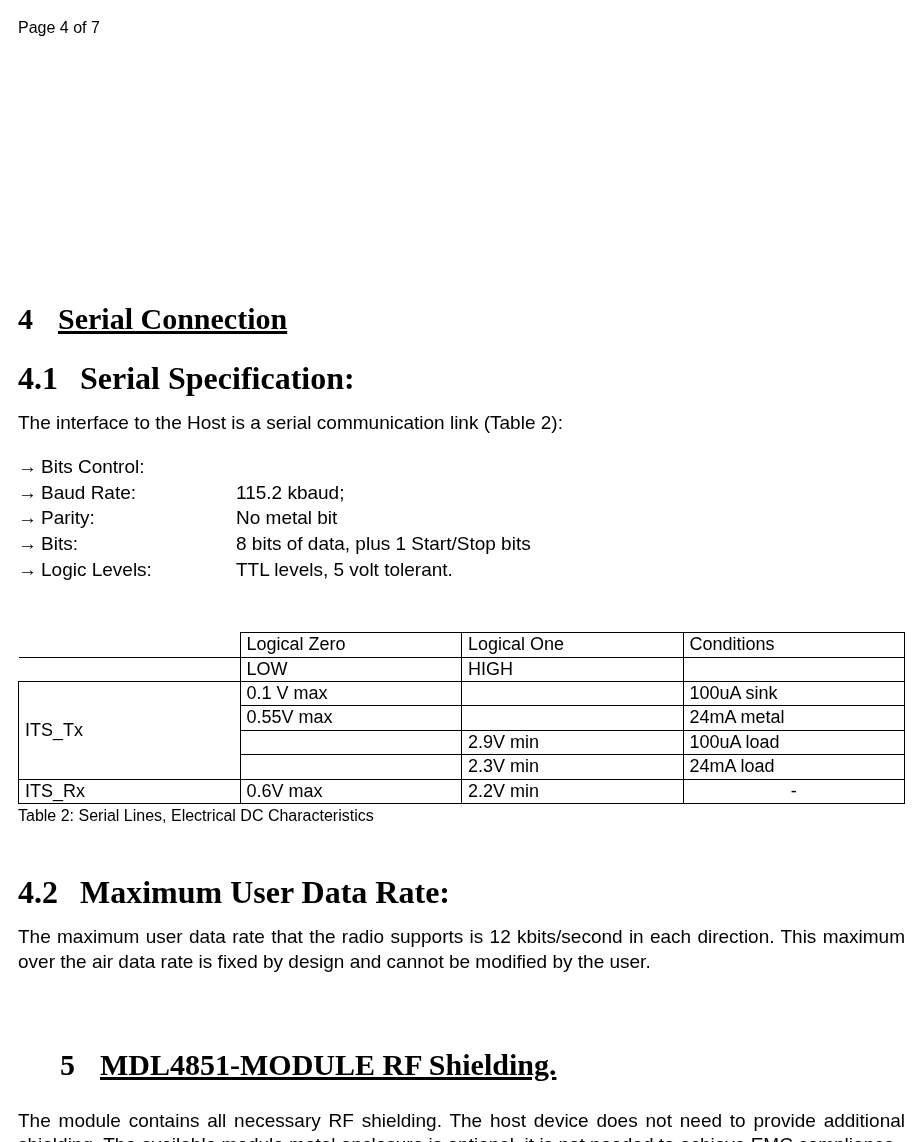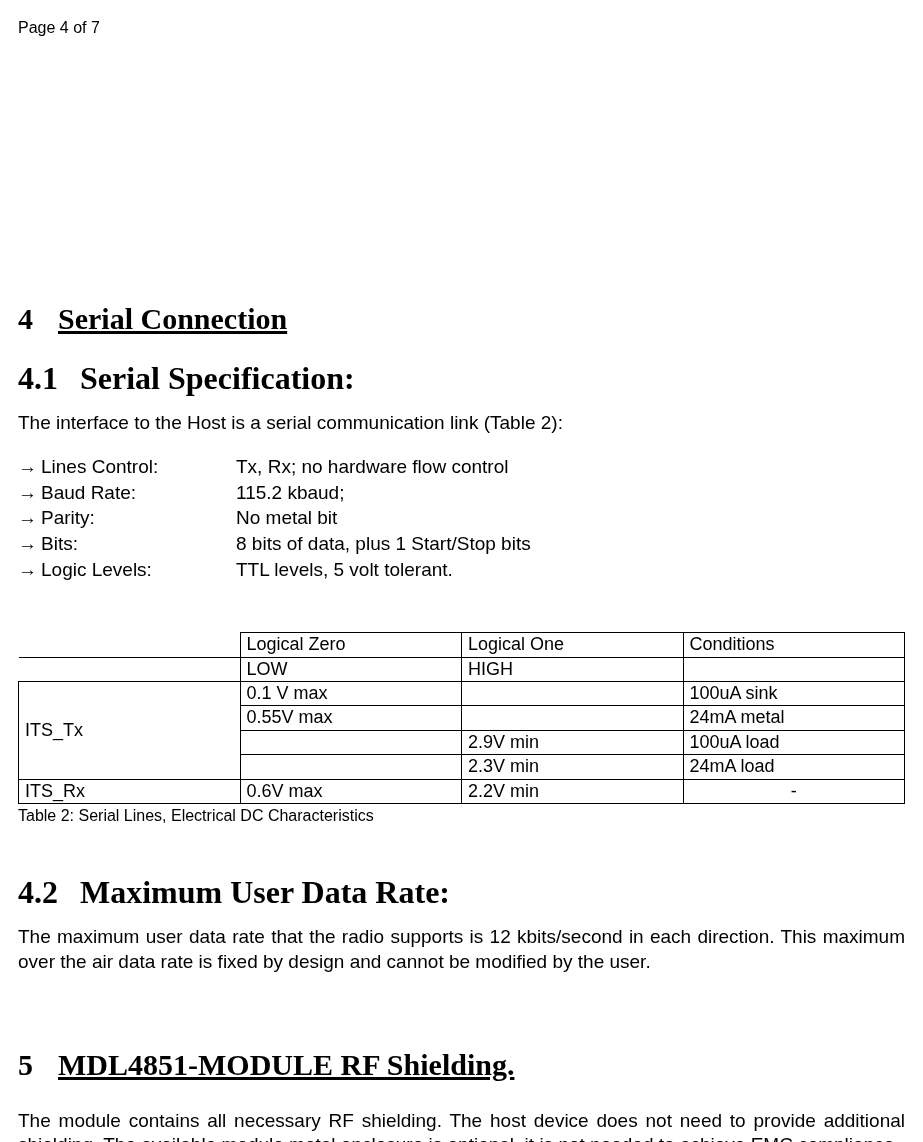--- a/index.html
+++ b/index.html
@@ -79,42 +79,42 @@
     .center { text-align: center; }
     .table-caption {
       font-size: 16px;
       margin-bottom: 45px;
     }
     .section-gap {
       margin-bottom: 70px;
     }
     .big-gap {
       margin-top: 70px;
+      margin-left: 42px;
     }
   </style>
 </head>
 <body>
 
 <div class="page-header">Page 4 of 7</div>
 
 <h1>
   <span class="num">4</span><span>Serial Connection</span>
 </h1>
 
 <h2>
   <span class="num">4.1</span><span>Serial Specification:</span>
 </h2>
 
 <p>The interface to the Host is a serial communication link (Table 2):</p>
 
 <div class="spec-list">
   <div class="spec-row">
     <span class="spec-arrow">→</span>
-    <span class="spec-label">Lines Control:</span>
-    <span class="spec-value">Tx, Rx; no hardware flow control</span>
+    <span class="spec-label">Bits Control:</span>
   </div>
   <div class="spec-row">
     <span class="spec-arrow">→</span>
     <span class="spec-label">Baud Rate:</span>
     <span class="spec-value">115.2 kbaud;</span>
   </div>
   <div class="spec-row">
     <span class="spec-arrow">→</span>
     <span class="spec-label">Parity:</span>
     <span class="spec-value">No metal bit</span>

